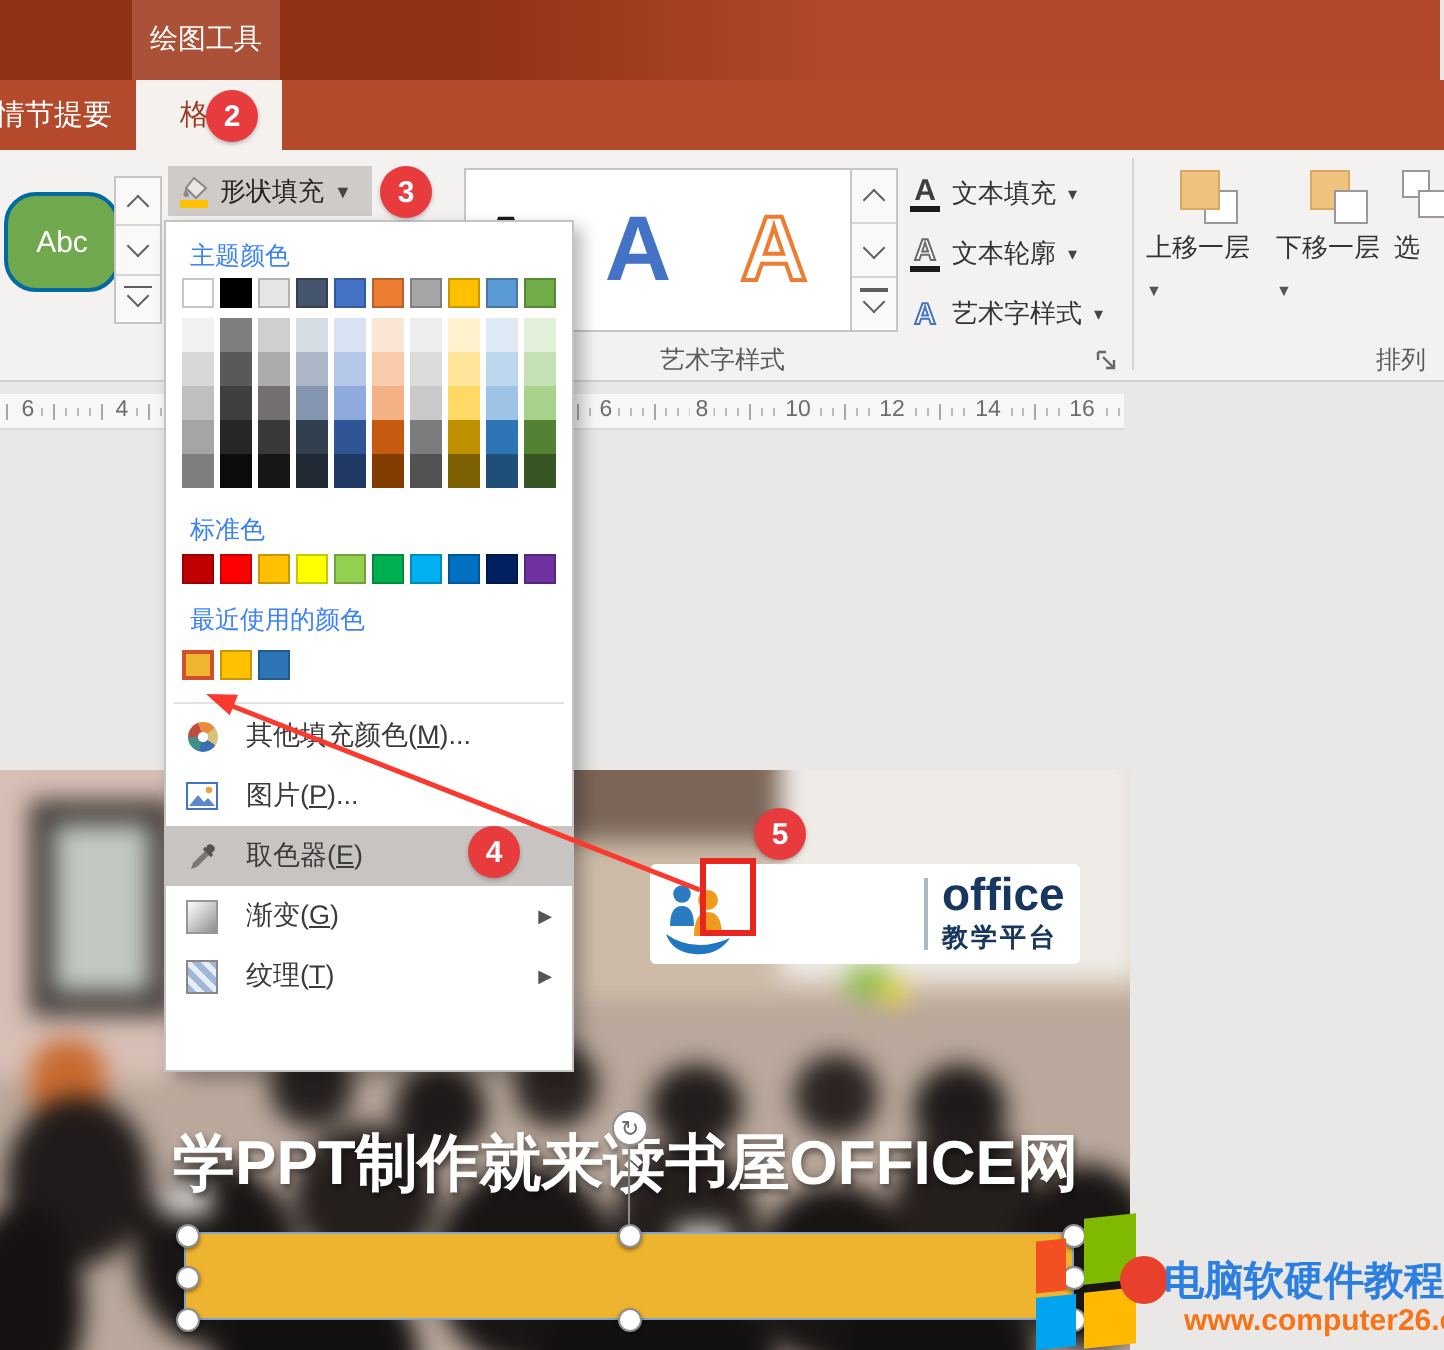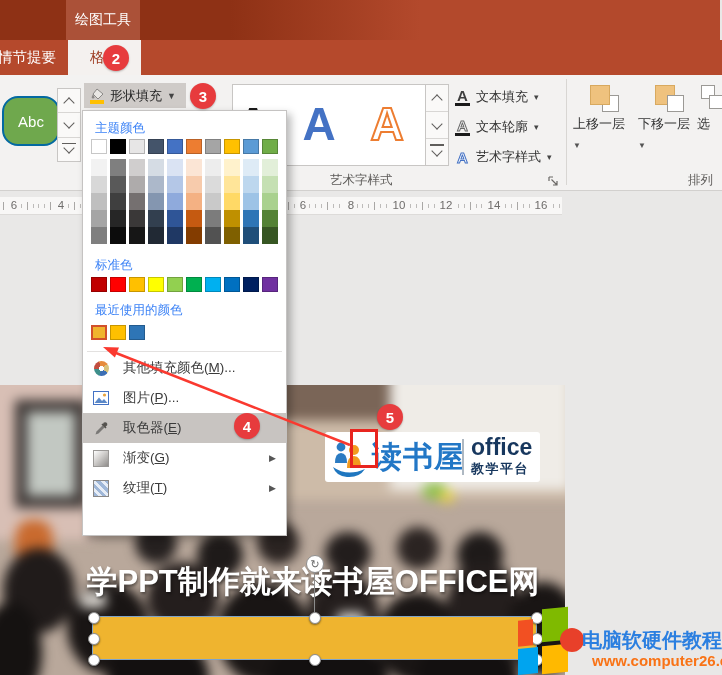--- a/index.html
+++ b/index.html
@@ -291,21 +291,20 @@
 <div class="logo-box">
   <span class="person">
     <svg width="42" height="42" viewBox="0 0 42 42">
       <path d="M4 30 q14 10 32 2 q-6 9 -18 8 q-11 -1 -14 -10" fill="#1F77C0"></path>
       <circle cx="12" cy="10" r="4.4" fill="#2B7BC2"></circle>
       <path d="M6 26 q0 -10 6 -10 q6 0 6 10 Z" fill="#2B7BC2"></path>
       <circle cx="25" cy="13" r="5" fill="#F29A1F"></circle>
       <path d="M18 31 q0 -12 7 -12 q7 0 7 12 Z" fill="#F29A1F"></path>
     </svg>
   </span>
-  <span class="logo-name">读书屋</span>
   <span class="logo-div"></span>
   <span class="logo-office">office</span>
   <span class="logo-sub">教学平台</span>
 </div>
 <div class="red-rect"></div>
 <div class="badge" style="left:377px;top:404px">5</div>
 
 <div class="slide-title">学PPT制作就来读书屋OFFICE网</div>
 
 <div class="yellow-bar"></div>

